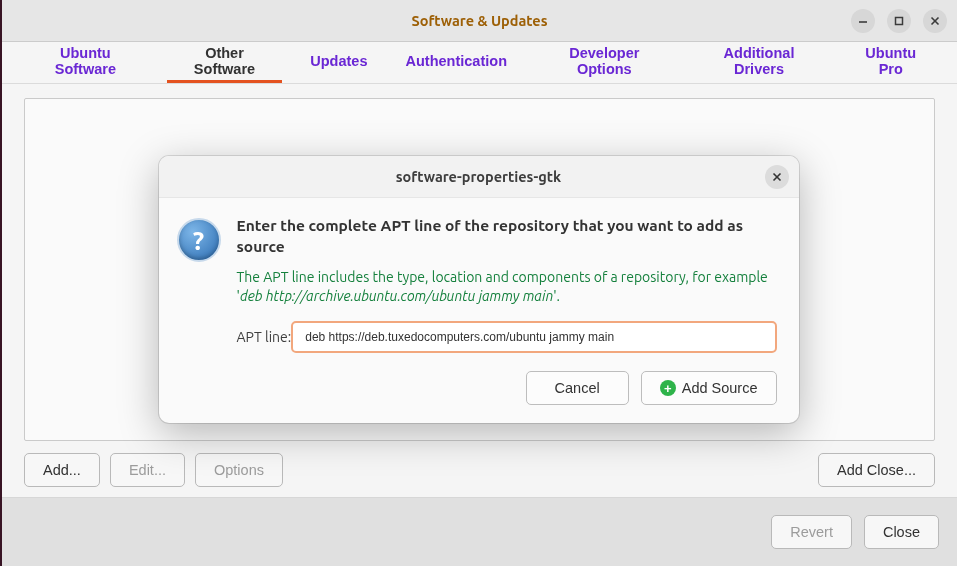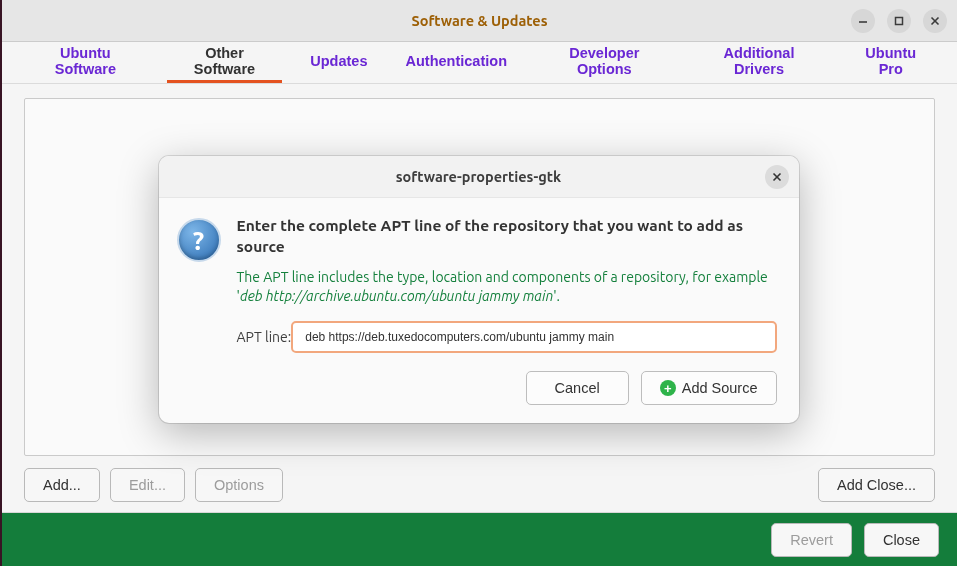--- a/index.html
+++ b/index.html
@@ -81,25 +81,25 @@
     border-radius: 5px;
     background: #fcfcfc;
     font-size: 14.5px;
     color: #333;
     cursor: pointer;
     display: inline-flex; align-items: center; gap: 6px;
   }
   .btn:disabled { color: #a0a0a0; cursor: default; }
   .spacer { flex: 1; }
   .bottombar {
-    height: 54px;
+    height: 69px;
     border-top: 1px solid #dcdcdc;
     display: flex; align-items: center; justify-content: flex-end;
     gap: 12px; padding: 0 18px;
-    background: #15803d;
+    background: #e5e5e5;
   }
   
   .overlay {
     position: absolute; inset: 0;
     background: rgba(0,0,0,0.02);
     display: flex; align-items: flex-start; justify-content: center;
   }
   .dialog {
     margin-top: 156px;
     width: 640px;

